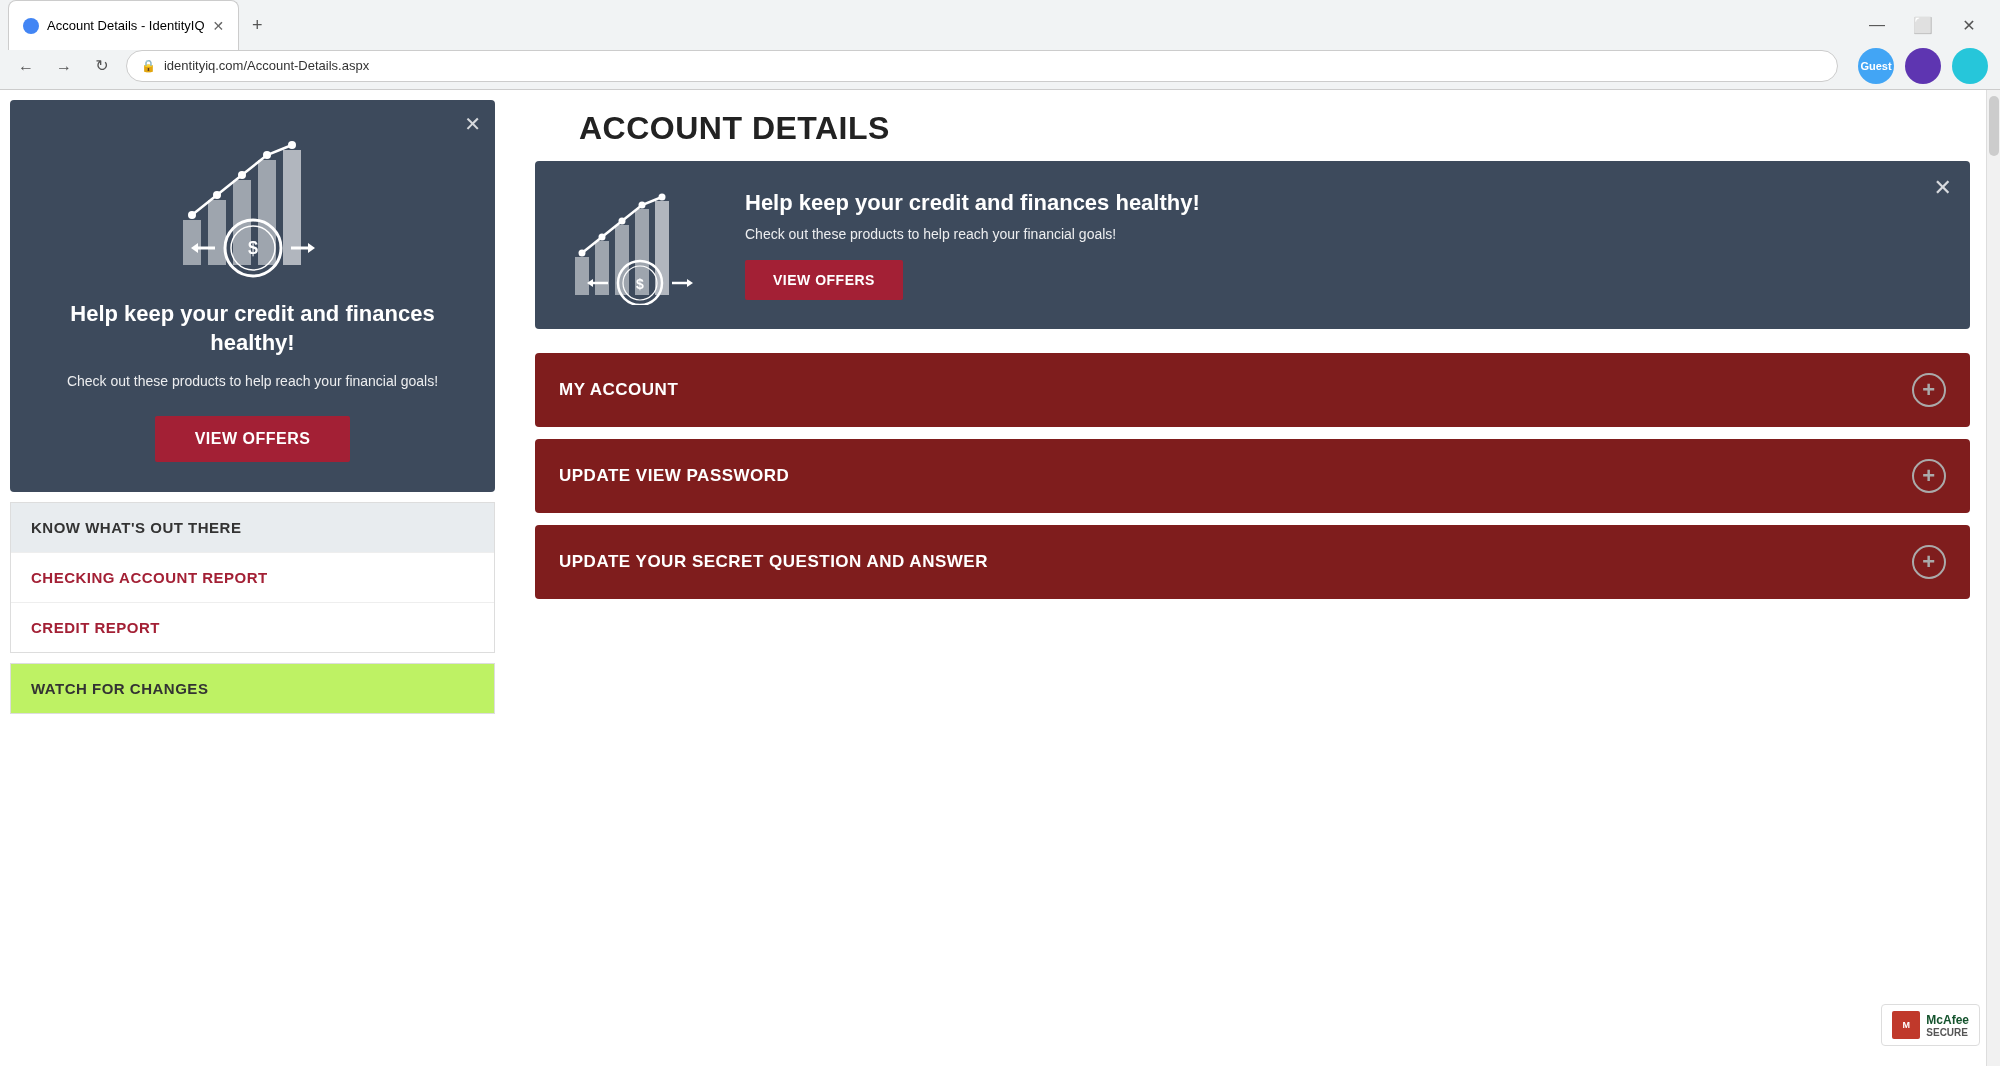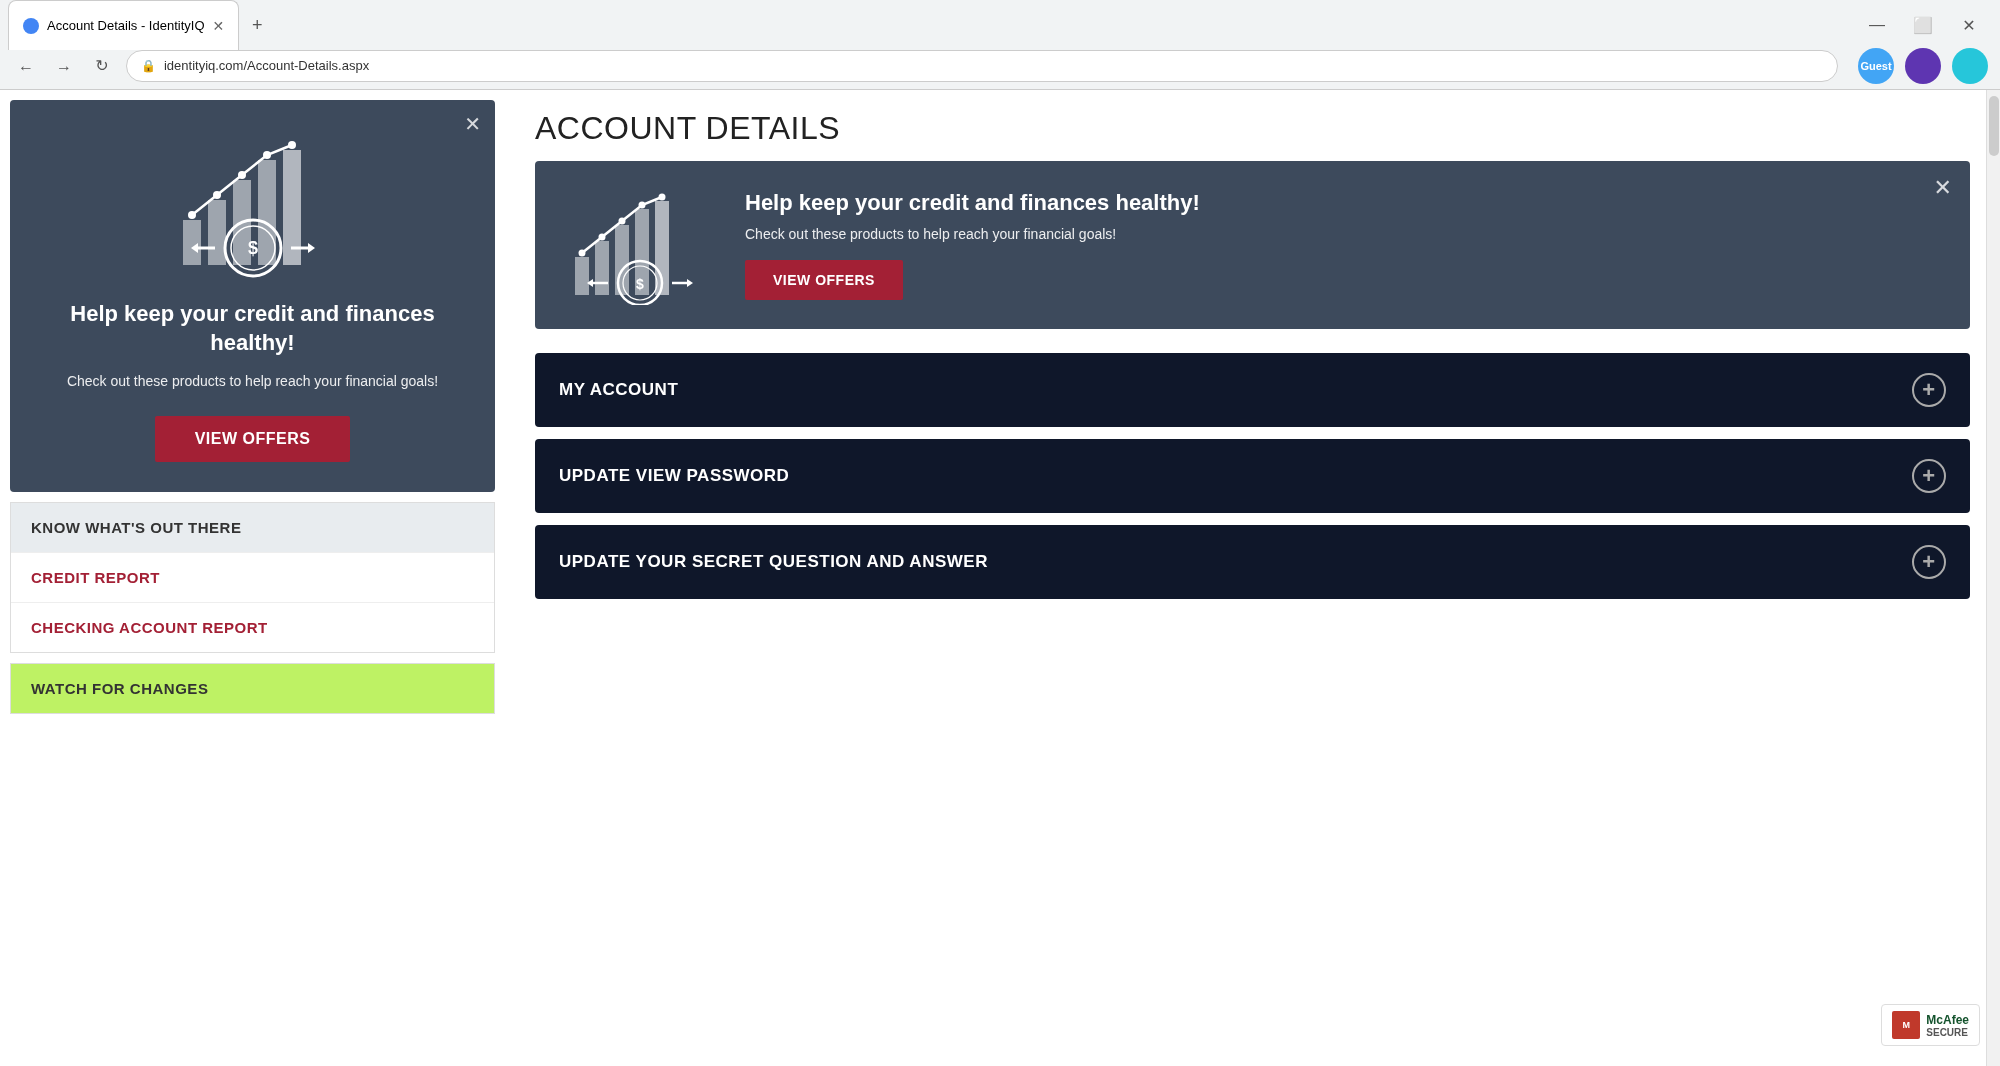--- a/index.html
+++ b/index.html
@@ -207,24 +207,25 @@
 
     
     .main-content {
       flex: 1;
       padding: 20px 30px;
       overflow-y: auto;
     }
 
     .page-title {
       font-size: 32px;
-      font-weight: normal;
+      font-weight: bold;
       color: #222;
       margin-bottom: 14px;
       letter-spacing: 0.5px;
+      margin-left: 44px;
     }
     .page-desc {
       font-size: 15px;
       color: #444;
       line-height: 1.6;
       margin-bottom: 24px;
       max-width: 850px;
     }
 
     
@@ -276,21 +277,21 @@
       border-radius: 2px;
     }
 
     
     .accordion {
       margin-bottom: 12px;
       border-radius: 4px;
       overflow: hidden;
     }
     .accordion-header {
-      background: #0f172a;
+      background: #7f1d1d;
       color: #fff;
       padding: 20px 24px;
       display: flex;
       align-items: center;
       justify-content: space-between;
       cursor: pointer;
       font-size: 17px;
       font-weight: bold;
       letter-spacing: 0.5px;
     }
@@ -408,22 +409,22 @@
         </svg>
       </div>
 
       <div class="promo-title">Help keep your credit and finances healthy!</div>
       <div class="promo-desc">Check out these products to help reach your financial goals!</div>
       <button class="promo-btn">VIEW OFFERS</button>
     </div>
 
     <div class="know-section">
       <div class="know-header">KNOW WHAT'S OUT THERE</div>
+      <a class="know-link">CHECKING ACCOUNT REPORT</a>
       <a class="know-link">CREDIT REPORT</a>
-      <a class="know-link">CHECKING ACCOUNT REPORT</a>
     </div>
 
     <div class="watch-section">
       <span>WATCH FOR CHANGES</span>
     </div>
 
   </div>
 
   <div class="main-content">
 

